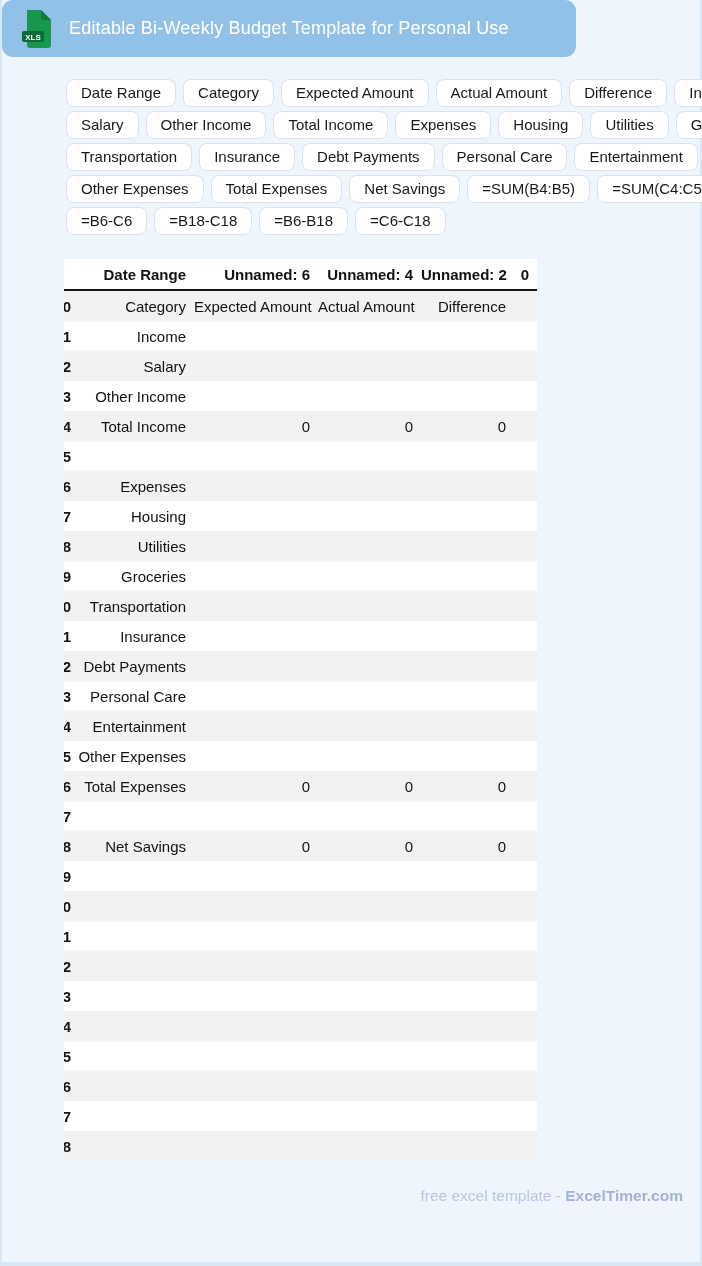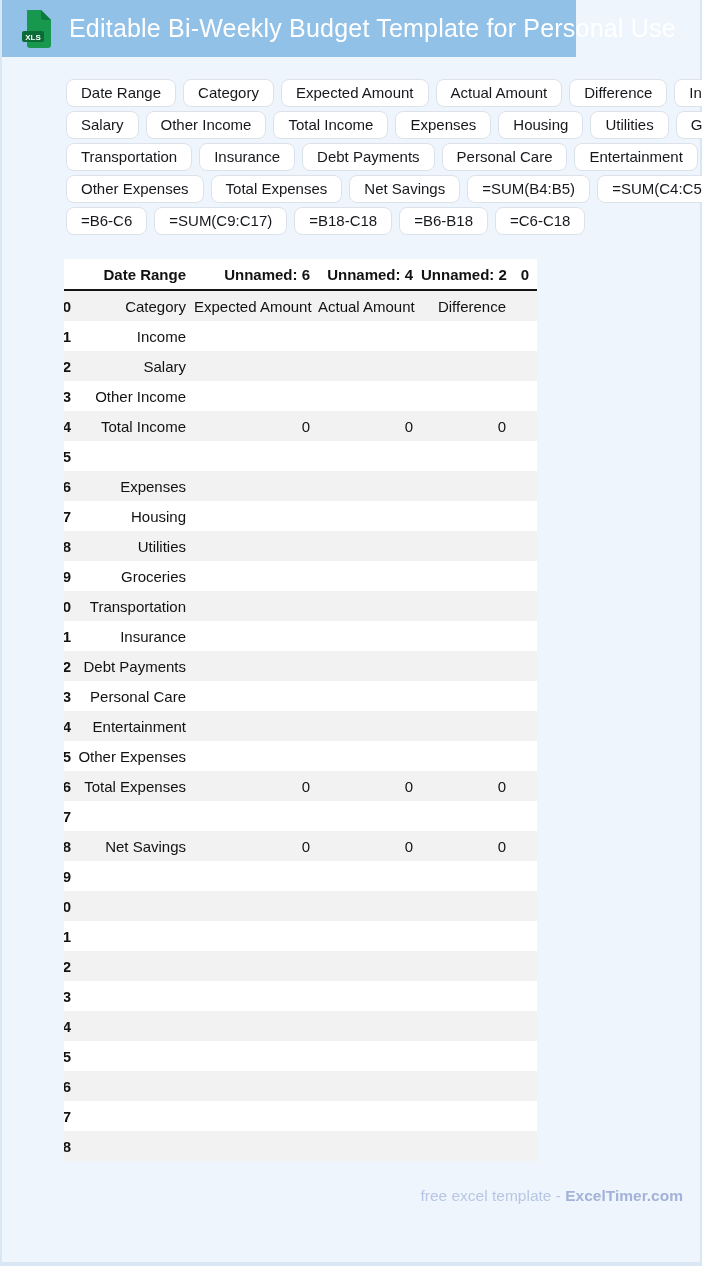--- a/index.html
+++ b/index.html
@@ -11,25 +11,25 @@
   }
   .card{
     position:absolute;left:2px;right:2px;top:0;bottom:4px;
     background:var(--card-bg,#eff5fc);
   }
   
   .topbar{
     width:574px;height:57px;
     background:var(--header-bg,#92c1e8);
     display:flex;align-items:center;
-    padding-left:20px;box-sizing:border-box;gap:17px;
+    padding-left:20px;box-sizing:border-box;gap:17px;border-radius:11px;
   }
   .title{
     color:var(--title-color,#fff);
-    font-size:25px;font-weight:500;letter-spacing:.2px;
+    font-size:18px;font-weight:500;letter-spacing:.2px;
     white-space:nowrap;
   }
   
   .chips-area{margin:22px 0 0 64px;}
   .chip-row{display:flex;gap:7px;margin-bottom:4px;}
   .chip{
     background:var(--chip-bg,#fff);
     border:1px solid var(--chip-border,#dde2ea);
     border-radius:8px;
     font-family:inherit;
@@ -115,21 +115,20 @@
       </div>
       <div class="chip-row">
         <button class="chip">Other Expenses</button>
         <button class="chip">Total Expenses</button>
         <button class="chip">Net Savings</button>
         <button class="chip">=SUM(B4:B5)</button>
         <button class="chip">=SUM(C4:C5)</button>
       </div>
       <div class="chip-row">
         <button class="chip">=B6-C6</button>
-        <button class="chip">=SUM(C9:C17)</button>
         <button class="chip">=B18-C18</button>
         <button class="chip">=B6-B18</button>
         <button class="chip">=C6-C18</button>
       </div>
     </div>
 
   <div class="sheet">
     <table class="grid">
       <colgroup>
         <col class="c-idx">

